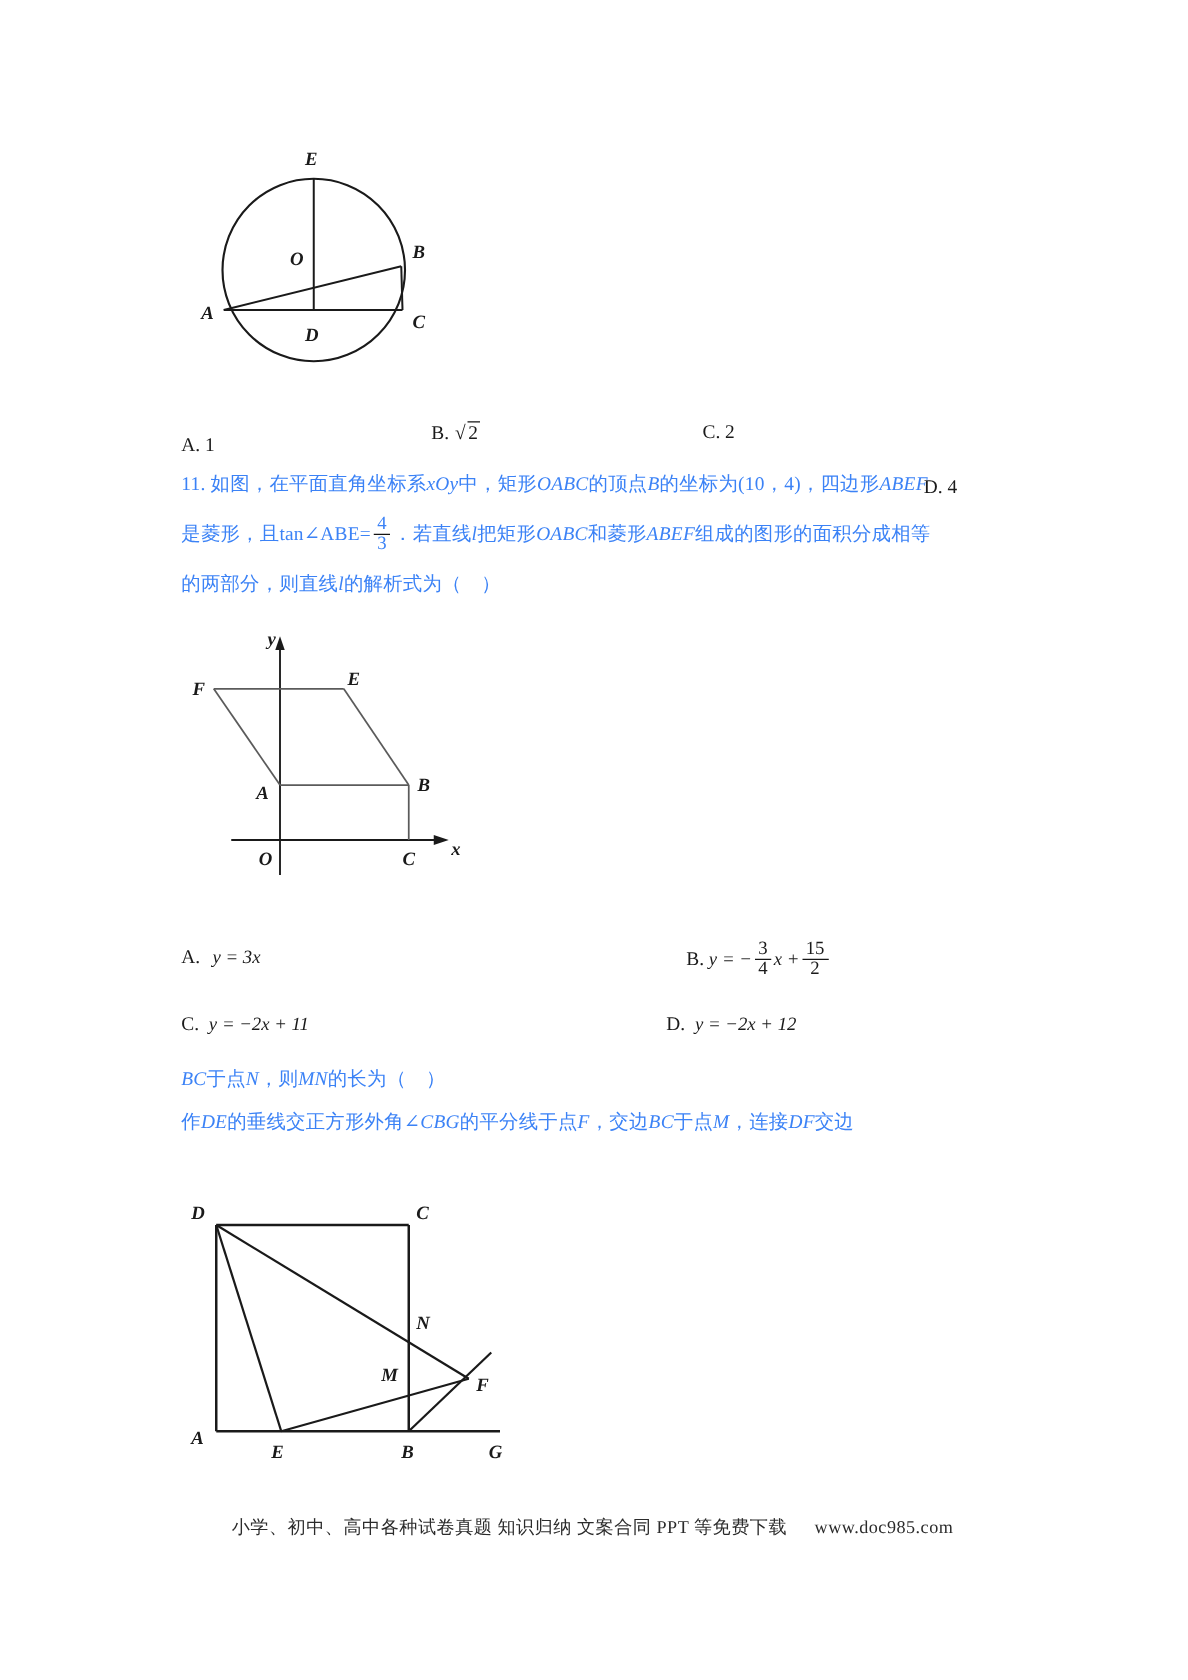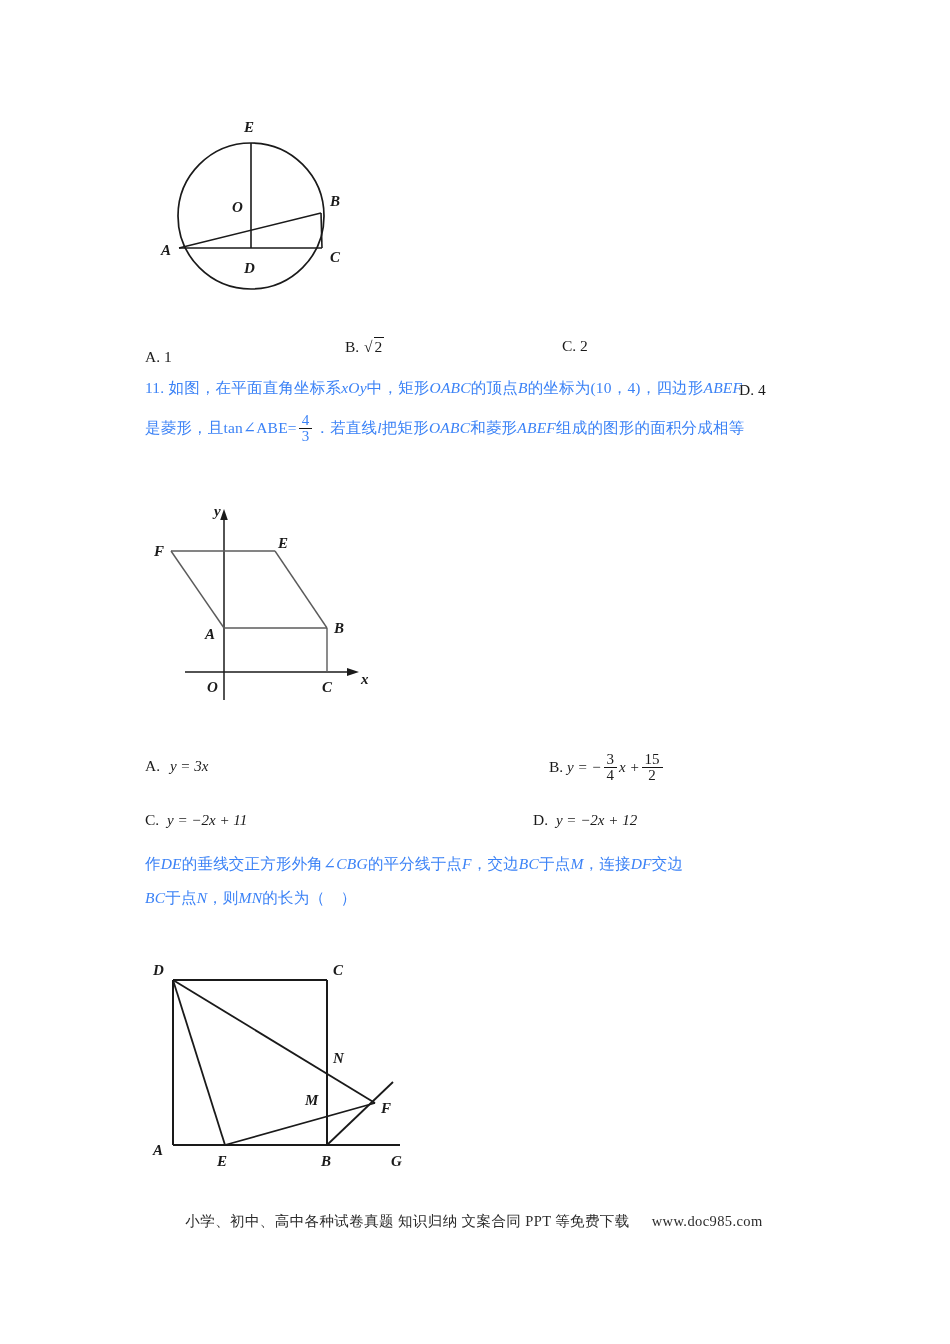--- a/index.html
+++ b/index.html
@@ -134,20 +134,23 @@
   </div>
 
   <div class="qtext" style="left:145px; top:368px; width:690px;">
     <div class="qline">
       <span>11.</span>
       <span>如图，在平面直角坐标系</span><span class="it">xOy</span><span>中，矩形</span><span class="it">OABC</span><span>的顶点</span><span class="it">B</span><span>的坐标为(10，4)，四边形</span><span class="it">ABEF</span>
     </div>
     <div class="qline">
       <span>是菱形，且</span><span>tan∠ABE=</span><span class="frac"><span class="num">4</span><span class="den">3</span></span><span>．若直线</span><span class="it">l</span><span>把矩形</span><span class="it">OABC</span><span>和菱形</span><span class="it">ABEF</span><span>组成的图形的面积分成相等</span>
     </div>
+    <div class="qline">
+      <span>的两部分，则直线</span><span class="it">l</span><span>的解析式为（　）</span>
+    </div>
   </div>
 
   <div class="fig" style="left:150px; top:500px;">
     <svg width="260" height="215" viewBox="0 0 260 215">
 
       <line x1="74" y1="18" x2="74" y2="200" stroke="#1a1a1a" stroke-width="1.5"></line>
       <polygon points="74,9 70.2,20 77.8,20" fill="#1a1a1a"></polygon>
 
       <line x1="35" y1="172" x2="200" y2="172" stroke="#1a1a1a" stroke-width="1.5"></line>
       <polygon points="209,172 197,168 197,176" fill="#1a1a1a"></polygon>
@@ -184,24 +187,24 @@
     <span class="lbl">C.</span>
     <span class="expr" style="padding-left:4px;">y = −2x + 11</span>
   </div>
   <div class="opt" style="left:533px; top:811px;">
     <span class="lbl">D.</span>
     <span class="expr" style="padding-left:4px;">y = −2x + 12</span>
   </div>
 
   <div class="qtext" style="left:145px; top:847px; width:700px; line-height:34px;">
     <div class="qline">
+      <span class="it">BC</span><span>于点</span><span class="it">N</span><span>，则</span><span class="it">MN</span><span>的长为（　）</span>
+    </div>
+    <div class="qline">
       <span>作</span><span class="it">DE</span><span>的垂线交正方形外角∠</span><span class="it">CBG</span><span>的平分线于点</span><span class="it">F</span><span>，交边</span><span class="it">BC</span><span>于点</span><span class="it">M</span><span>，连接</span><span class="it">DF</span><span>交边</span>
-    </div>
-    <div class="qline">
-      <span class="it">BC</span><span>于点</span><span class="it">N</span><span>，则</span><span class="it">MN</span><span>的长为（　）</span>
     </div>
   </div>
 
   <div class="fig" style="left:145px; top:955px;">
     <svg width="290" height="215" viewBox="0 0 290 215">
 
       <line x1="28" y1="25" x2="182" y2="25" stroke="#1a1a1a" stroke-width="2"></line>
       <line x1="28" y1="25" x2="28" y2="190" stroke="#1a1a1a" stroke-width="2"></line>
       <line x1="182" y1="25" x2="182" y2="190" stroke="#1a1a1a" stroke-width="2"></line>
 

